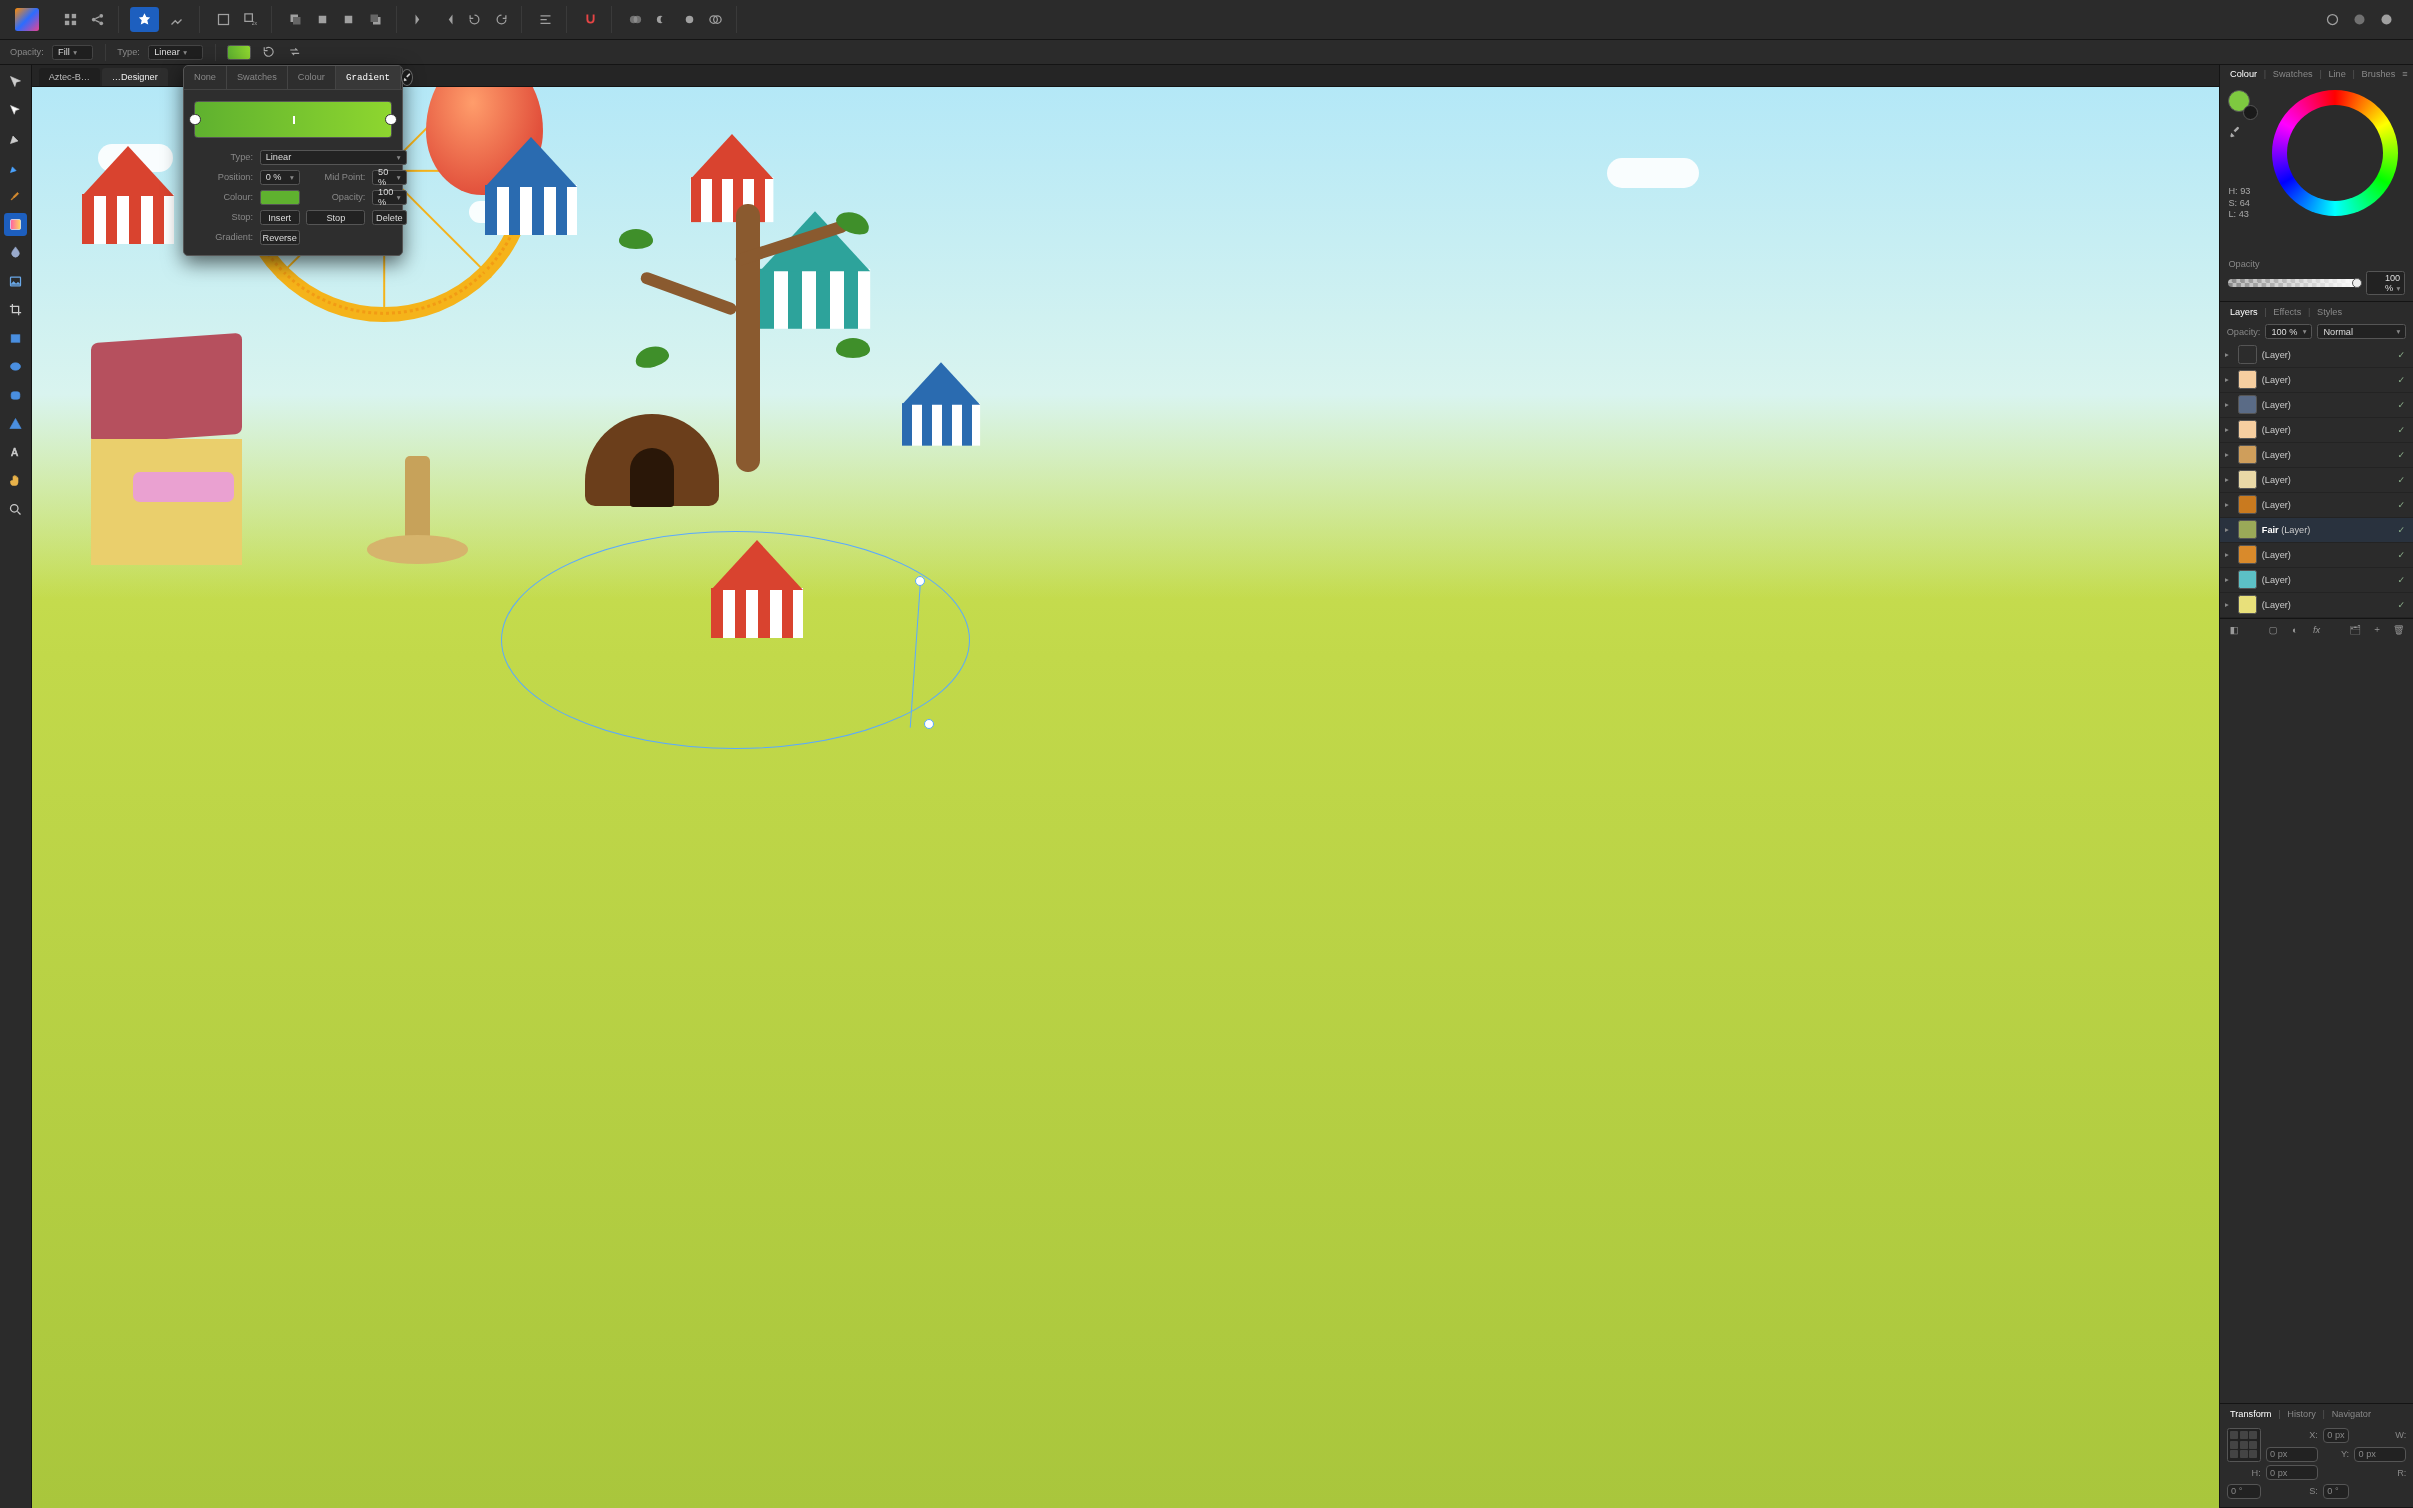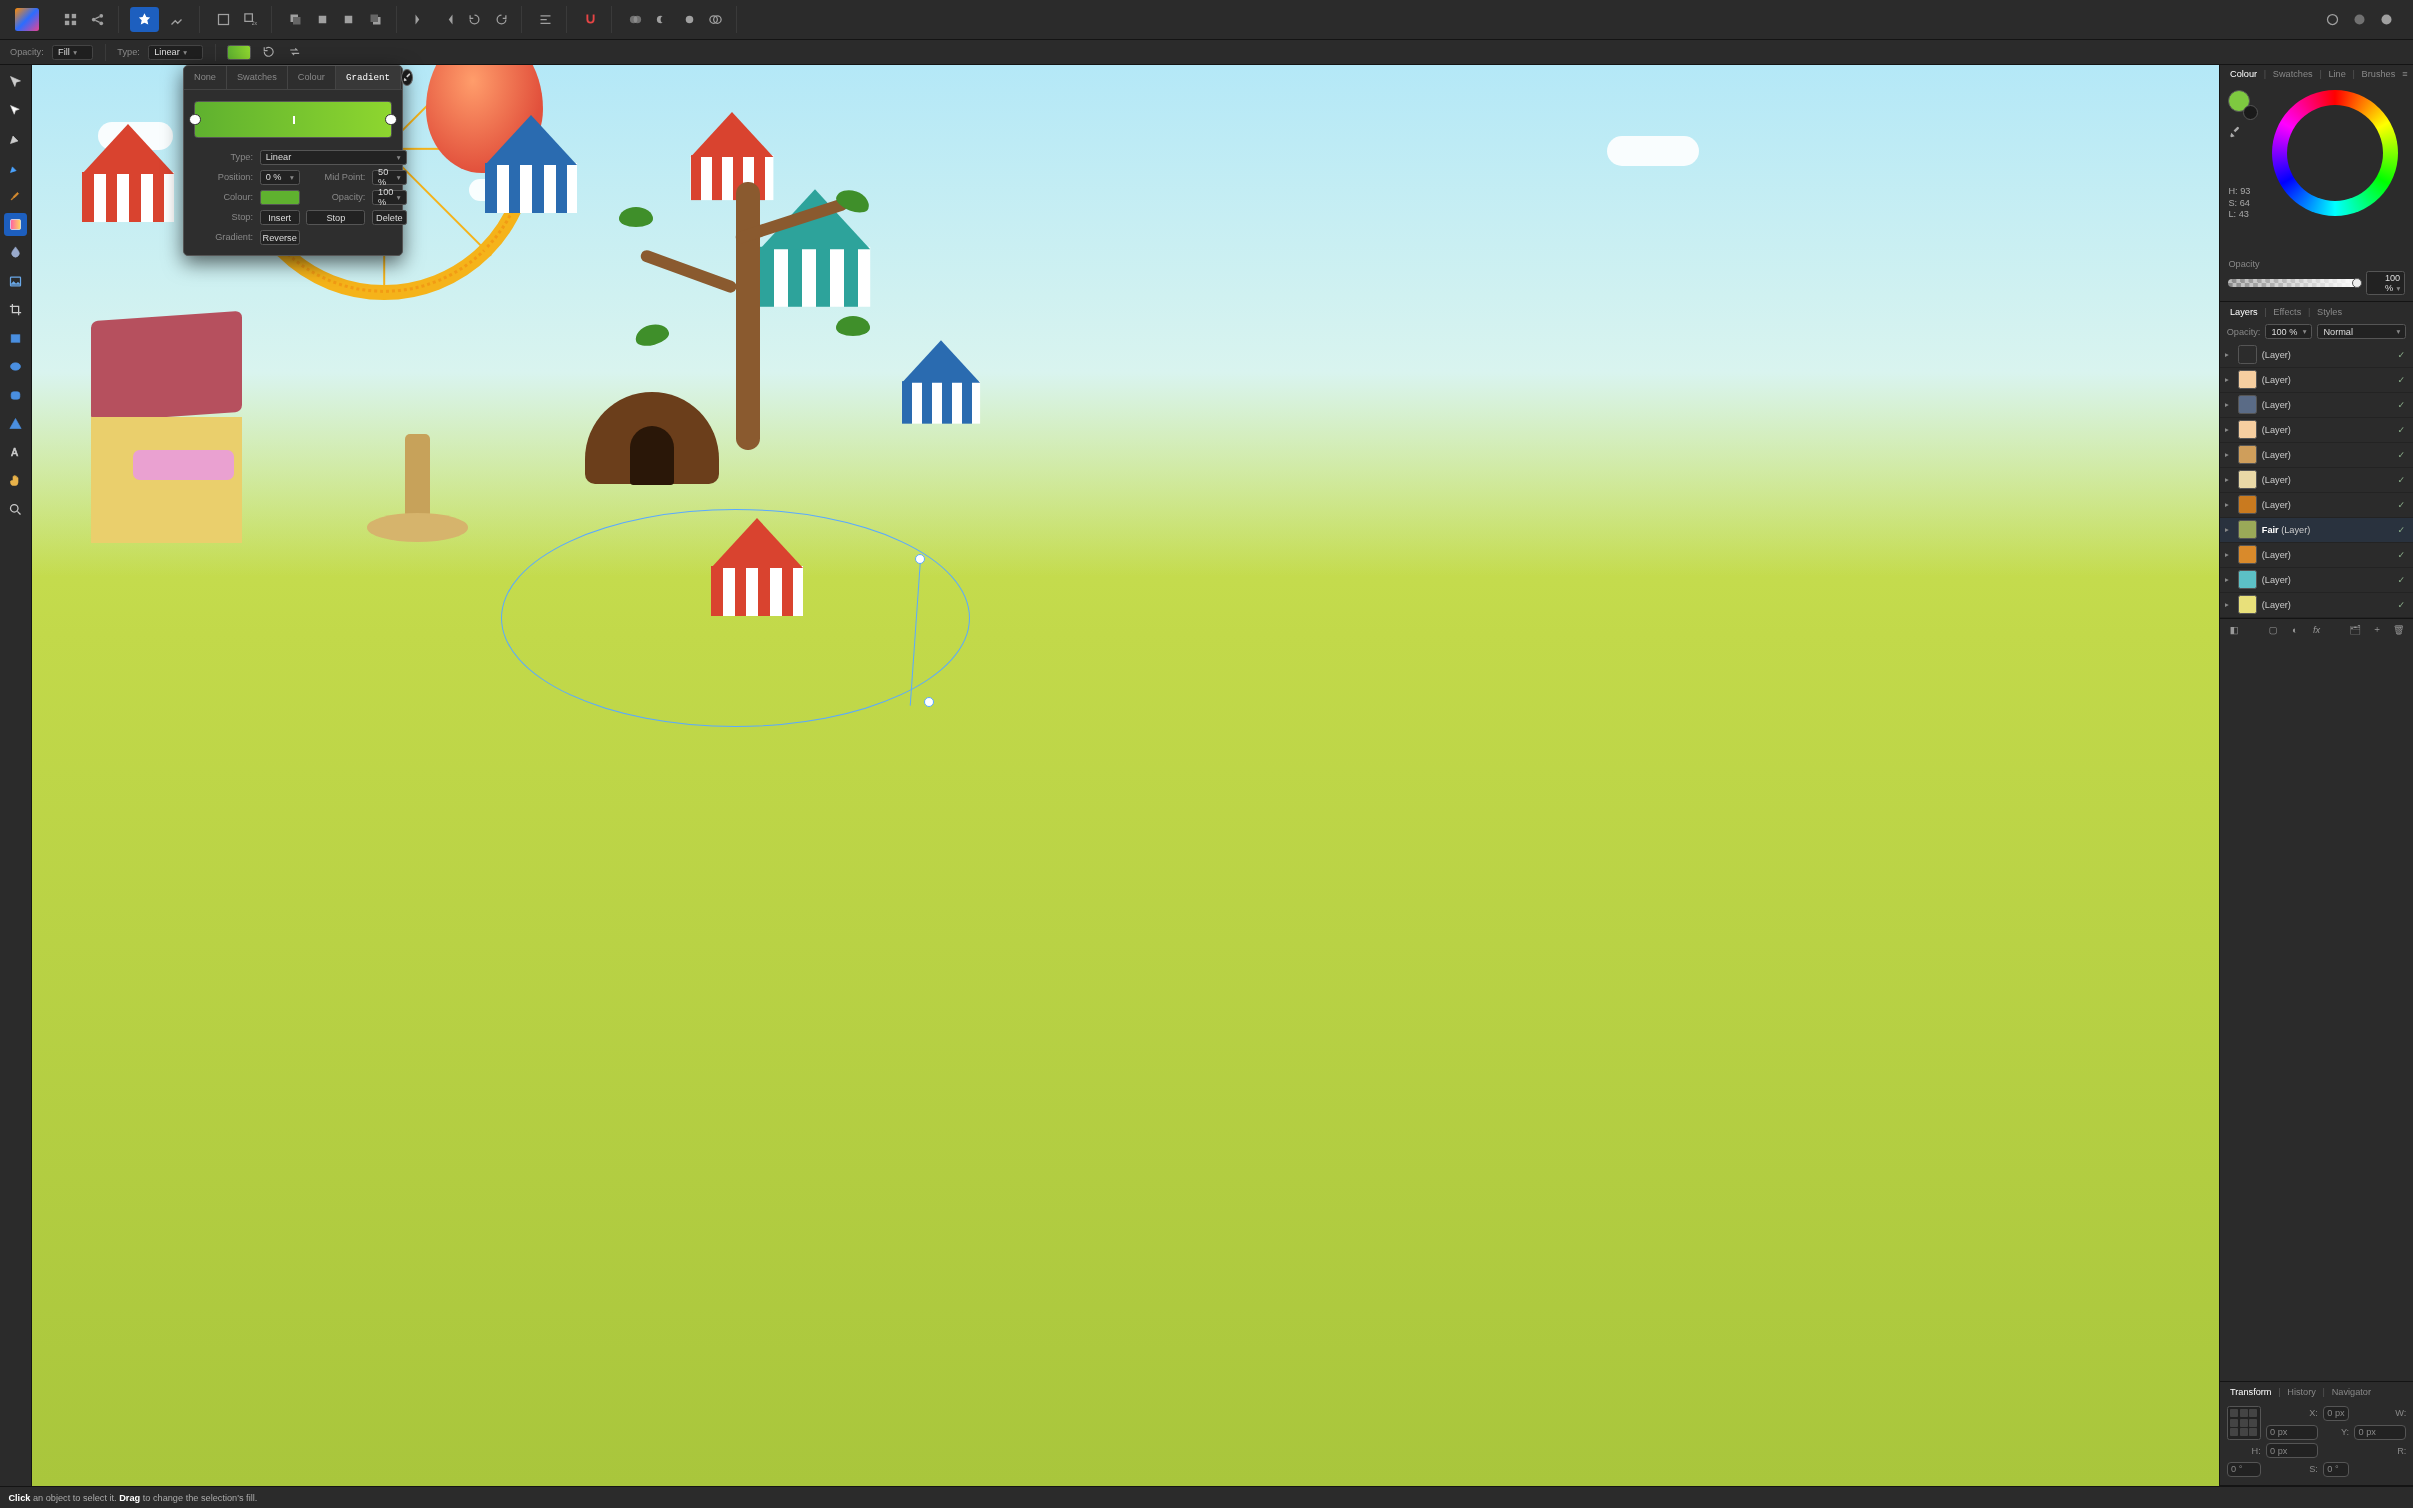--- a/index.html
+++ b/index.html
@@ -403,20 +403,24 @@
         </div>
       <div class="tool">
           <svg viewBox="0 0 24 24">
             <circle cx="10" cy="10" r="6" fill="none" stroke="currentColor" stroke-width="2"></circle>
             <path d="M15 15l5 5" stroke="currentColor" stroke-width="2"></path>
           </svg>
         </div>
     </div>
 
     <div class="canvas-wrap">
+      <div class="doc-tabs">
+        <div class="doc-tab">Aztec-B…</div>
+        <div class="doc-tab active">…Designer</div>
+      </div>
       <div class="canvas">
         <div class="sky"></div>
         <div class="cloud" style="left:3%; top:4%; width:75px; height:28.5px;"></div>
         <div class="cloud" style="left:20%; top:8%; width:59px; height:22px;"></div>
         <div class="cloud" style="left:72%; top:5%; width:92px; height:30px;"></div>
 
         <div class="wheel" style="left:201px; top:-67px;">
           <div class="spoke" style="transform:translateX(-0.8px) rotate(0deg);"></div>
           <div class="spoke" style="transform:translateX(-0.8px) rotate(45deg);"></div>
           <div class="spoke" style="transform:translateX(-0.8px) rotate(90deg);"></div>
@@ -706,21 +710,15 @@
           <span class="tlab">R:</span>
           <span class="tver">0 °</span>
           <span class="tlab">S:</span>
           <span class="tver">0 °</span>
         </div>
       </div>
 
     </div>
   </div>
 
-  <div class="status-bar">
-    <span>
-      <b>Click</b><span> an object to select it. </span>
-      <b>Drag</b><span> to change the selection's fill.</span>
-    </span>
-  </div>
 
 </div>
 
 
 </body></html>

